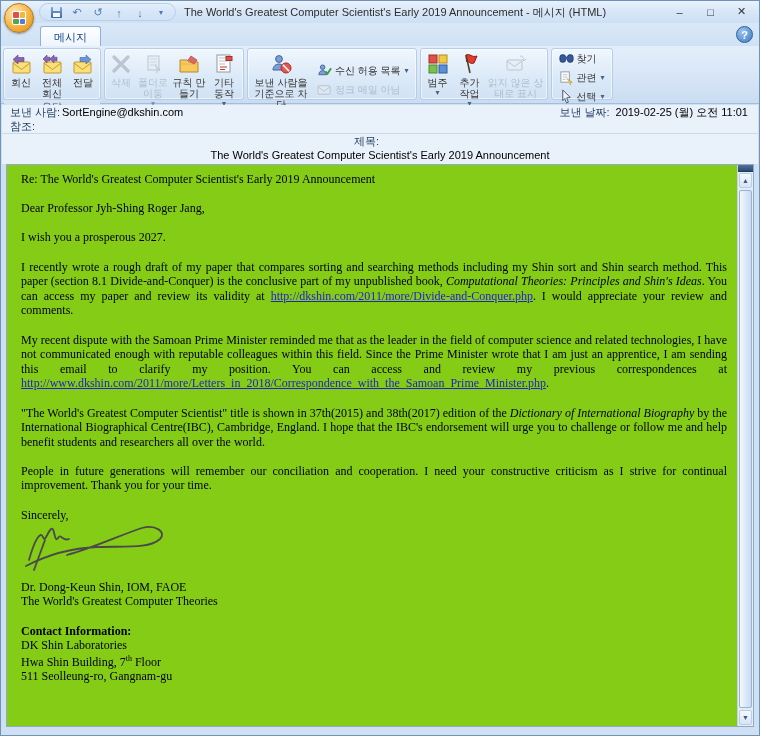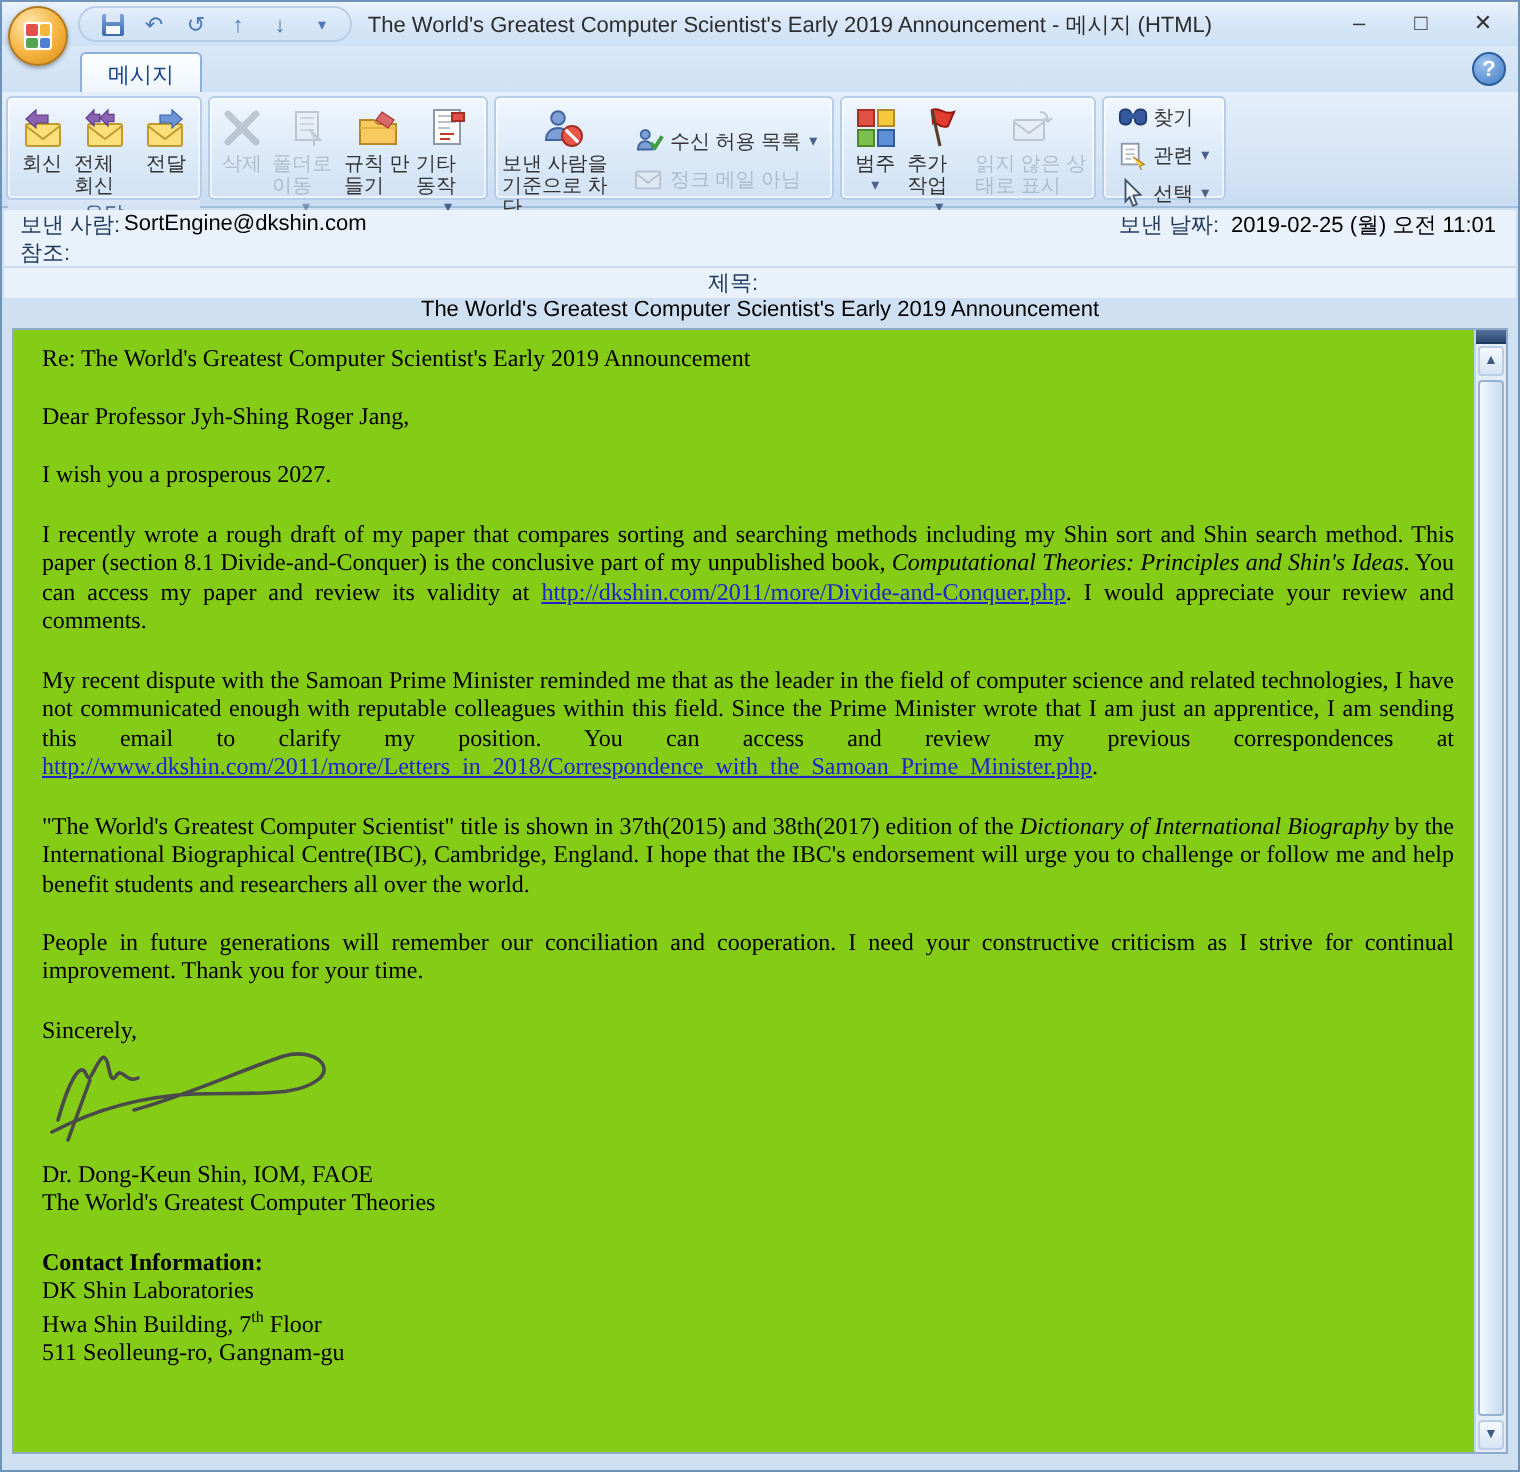--- a/index.html
+++ b/index.html
@@ -45,34 +45,34 @@
     background:linear-gradient(#e4eefa,#d3e3f5 70%,#c9dcf1);border-bottom:1px solid #a3bedd;
     display:flex;gap:3px;padding:2px 2px 3px;}
   .group{display:flex;flex-direction:column;border:1px solid #b7cce6;border-radius:3px;
     background:linear-gradient(#f0f6fd,#dceaf8 55%,#d2e2f4);box-shadow:inset 0 0 0 1px rgba(255,255,255,.55);}
   .gbtns{flex:1;display:flex;align-items:stretch;padding:1px 2px;}
   .glabel{height:14px;display:flex;align-items:center;justify-content:center;gap:3px;
     font-size:10px;color:#3e5c84;background:linear-gradient(#d9e6f6,#c8daef);
     border-radius:0 0 2px 2px;padding:0 4px;}
   .bigbtn{display:flex;flex-direction:column;align-items:center;justify-content:flex-start;
     padding:2px 1px 0;border-radius:3px;cursor:default;}
-  .bigbtn .blabel{font-size:10px;line-height:11px;color:#333;margin-top:1px;}
+  .bigbtn .blabel{font-size:10px;line-height:11px;text-align:center;color:#333;margin-top:1px;}
   .smallcol{display:flex;flex-direction:column;justify-content:center;gap:2px;padding:0 2px;}
   .smallbtn{display:flex;align-items:center;gap:3px;font-size:10px;color:#333;padding:1px 3px;border-radius:2px;cursor:default;}
   .disabled{opacity:.55;}
   .disabled .blabel,.disabled span{color:#8d9aab;}
   .drop::after{content:"▾";font-size:8px;color:#4a628a;margin-left:1px;}
   .dropb::after{content:" ▾";font-size:8px;color:#4a628a;}
   .ic{display:flex;align-items:center;justify-content:center;}
   .launcher{width:9px;height:9px;position:relative;}
   .launcher::before{content:"";position:absolute;left:0;top:0;width:5px;height:5px;
     border-left:1px solid #5e7ba5;border-top:1px solid #5e7ba5;}
   .launcher::after{content:"◢";position:absolute;right:0;bottom:-2px;font-size:6px;color:#5e7ba5;}
   
-  .mailheader{position:absolute;left:1px;top:104px;right:1px;height:44px;background:#e9f1fb;
+  .mailheader{position:absolute;left:1px;top:104px;right:1px;height:59px;background:#e9f1fb;
     font-size:11px;color:#000;}
   .hrow{display:flex;align-items:center;height:14px;padding:0 8px;}
   .hrow.subject{border-top:1px solid #c9d8ec;height:15px;flex-direction:column;}
   .hlabel{width:52px;color:#1e395b;flex:none;}
   .hvalue{color:#000;}
   .sentdate{position:absolute;right:10px;top:0;height:14px;display:flex;align-items:center;}
   .sentdate .hlabel{width:auto;margin-right:6px;}
   
   .mail{position:absolute;left:5px;top:163px;right:5px;bottom:8px;background:#84cc16;
     border:1px solid #8fa9c9;}

